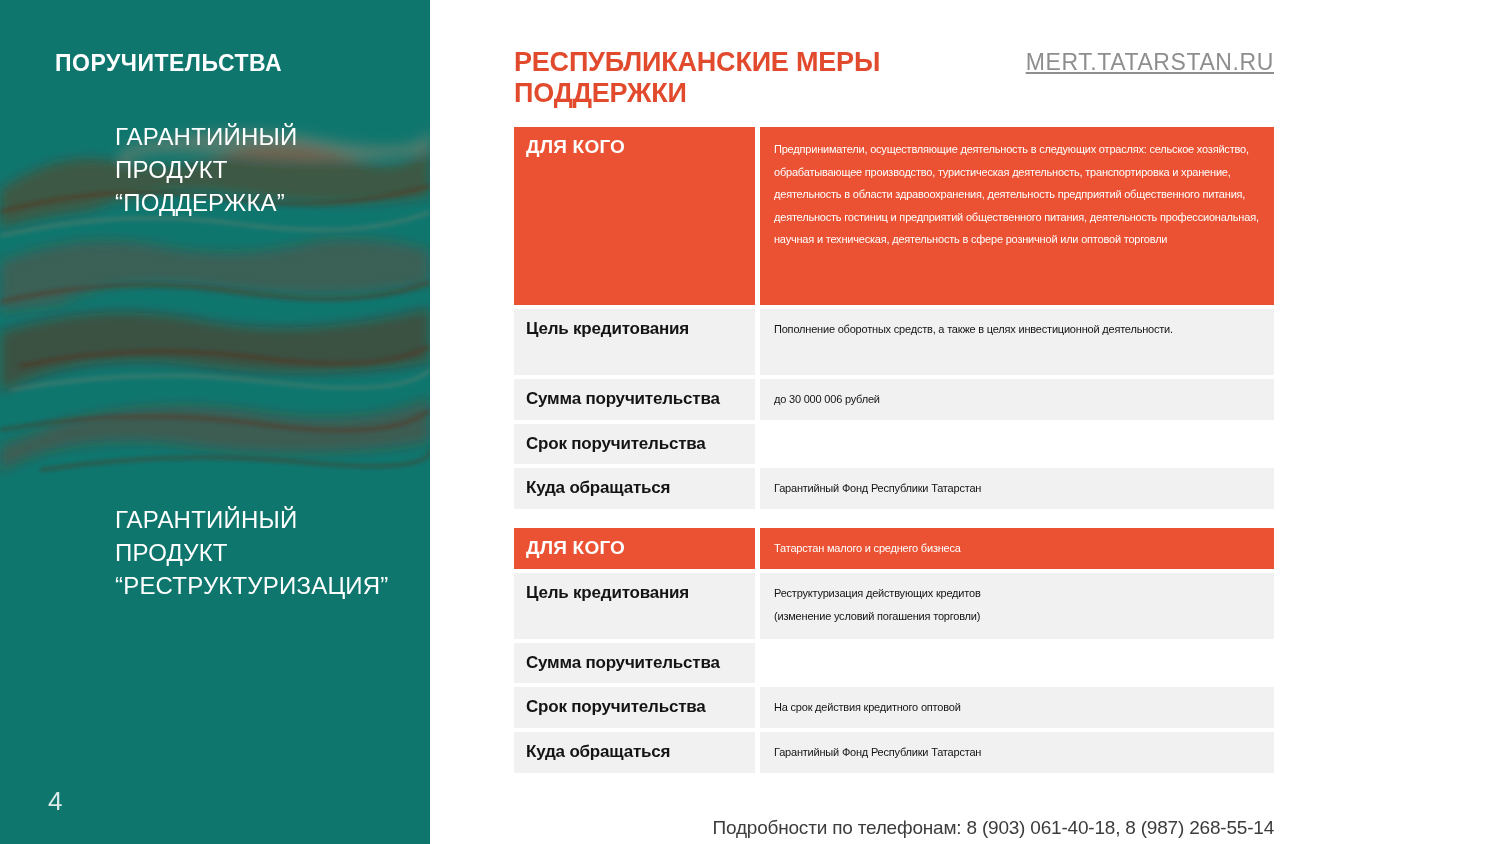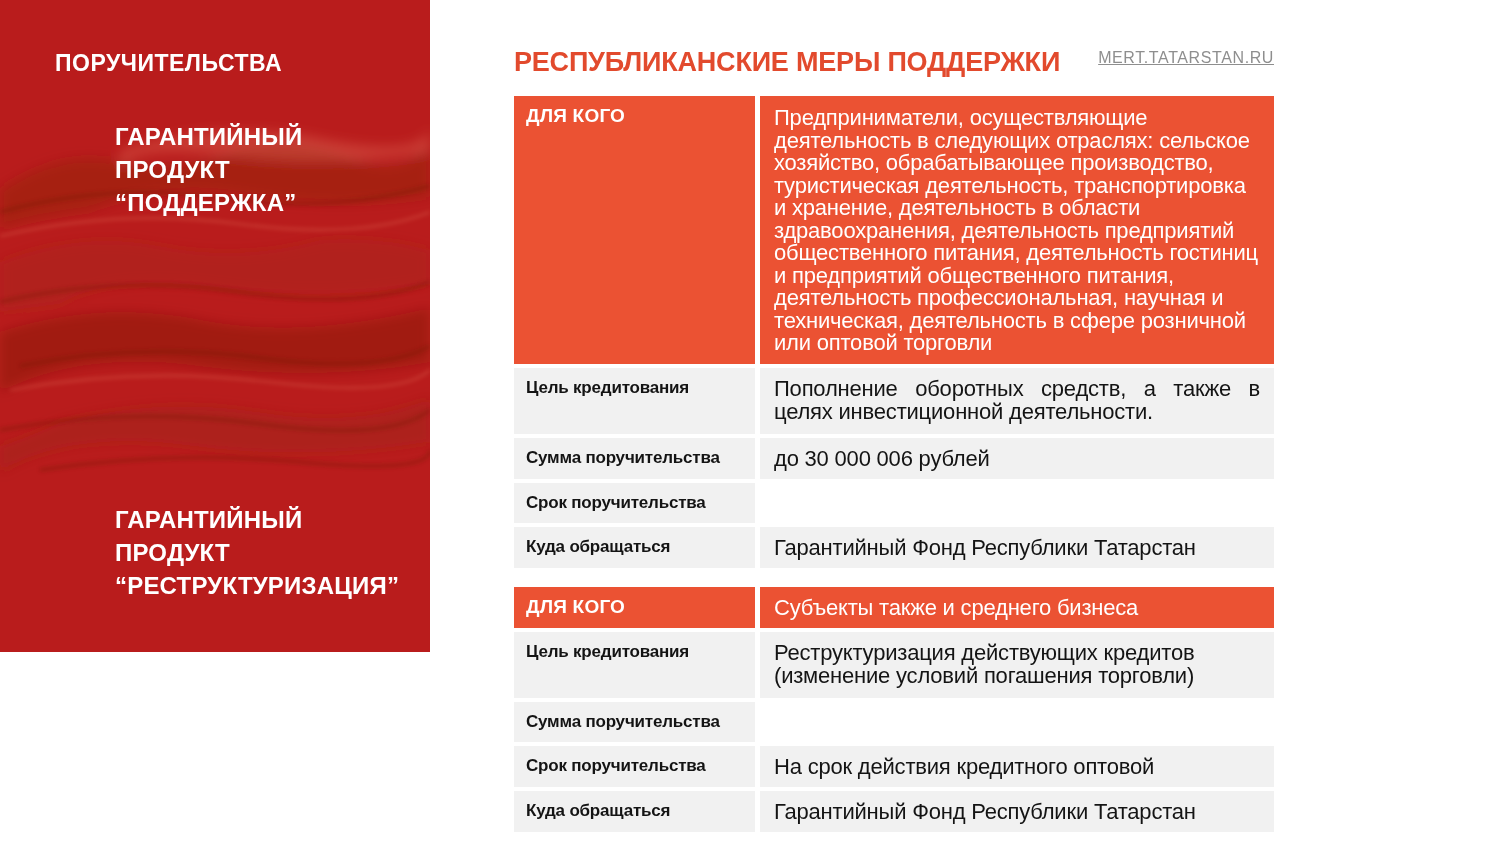--- a/index.html
+++ b/index.html
@@ -7,33 +7,33 @@
   body {
     position:relative;
     background:#ffffff;
     font-family:"Liberation Sans", sans-serif;
     overflow:hidden;
   }
 
   
   .sidebar {
     position:absolute; left:0; top:0;
-    width:430px; height:652px;
-    background:#b91c1c;
+    width:430px; height:844px;
+    background:#0f766e;
     overflow:hidden;
   }
   .texture { position:absolute; left:0; top:0; }
   .kicker {
     position:absolute; left:55px; top:50px;
     color:#ffffff; font-weight:bold; font-size:23px;
     letter-spacing:0.5px; z-index:2;
   }
   .product {
     position:absolute; left:115px;
-    color:#ffffff; font-weight:bold; font-size:24px;
+    color:#ffffff; font-weight:normal; font-size:24px;
     line-height:33px; white-space:pre-line; z-index:2;
     letter-spacing:0.2px;
   }
   .product-1 { top:120px; }
   .product-2 { top:503px; }
   .pagenum {
     position:absolute; left:48px; top:786px;
     color:rgba(255,255,255,0.85); font-size:26px; z-index:2;
   }
 
@@ -44,21 +44,21 @@
   }
   .content-header {
     margin-top:47px;
     display:flex; justify-content:space-between; align-items:flex-start;
   }
   .title {
     color:#E24A2D; font-size:27px; font-weight:bold;
     letter-spacing:-0.2px; line-height:31px;
   }
   .site-link {
-    color:#8E8E8E; font-size:16px; letter-spacing:0.6px;
+    color:#8E8E8E; font-size:23px; letter-spacing:0.6px;
     text-decoration:underline; margin-top:2px; cursor:pointer;
     white-space:nowrap;
   }
 
   
   .table { margin-top:18px; }
   .table + .table { margin-top:19px; }
   .trow { display:flex; margin-bottom:4px; min-height:40px; }
   .trow:last-child { margin-bottom:0; }
   .trow.h-tall { min-height:178px; }
@@ -67,21 +67,21 @@
     flex:0 0 241px; width:241px;
     background:#F1F1F1; margin-right:5px;
     padding:9px 10px 9px 12px;
     font-weight:bold; font-size:17px; color:#141414;
     letter-spacing:-0.2px; line-height:22px;
   }
   .cell-value {
     flex:1;
     background:#F1F1F1;
     padding:9px 14px 9px 14px;
-    font-size:22px; color:#141414;
+    font-size:11px; color:#141414;
     letter-spacing:-0.2px; line-height:23px;
     white-space:pre-line;
   }
   .trow.header .cell-label,
   .trow.header .cell-value { background:#EB5233; color:#ffffff; }
   .trow.header .cell-label { font-size:19px; letter-spacing:0.2px; }
   .trow.h-tall .cell-value { line-height:22.5px; padding-top:11px; }
   .cell-value.justify { text-align:justify; }
 
   
@@ -158,34 +158,35 @@
     </div>
     <div class="trow">
       <div class="cell-label">Куда обращаться</div>
       <div class="cell-value">Гарантийный Фонд Республики Татарстан</div>
     </div>
   </section>
 
   <section class="table">
     <div class="trow header">
       <div class="cell-label">ДЛЯ КОГО</div>
-      <div class="cell-value">Субъекты также и среднего бизнеса</div>
+      <div class="cell-value">Татарстан малого и среднего бизнеса</div>
     </div>
     <div class="trow h-2">
       <div class="cell-label">Цель кредитования</div>
       <div class="cell-value">Реструктуризация действующих кредитов
 (изменение условий погашения торговли)</div>
     </div>
     <div class="trow">
       <div class="cell-label">Сумма поручительства</div>
     </div>
     <div class="trow">
       <div class="cell-label">Срок поручительства</div>
       <div class="cell-value">На срок действия кредитного оптовой</div>
     </div>
     <div class="trow">
       <div class="cell-label">Куда обращаться</div>
       <div class="cell-value">Гарантийный Фонд Республики Татарстан</div>
     </div>
   </section>
 
+  <div class="footer-phones">Подробности по телефонам: 8 (903) 061-40-18, 8 (987) 268-55-14</div>
 
 </main>
 
 </body></html>

